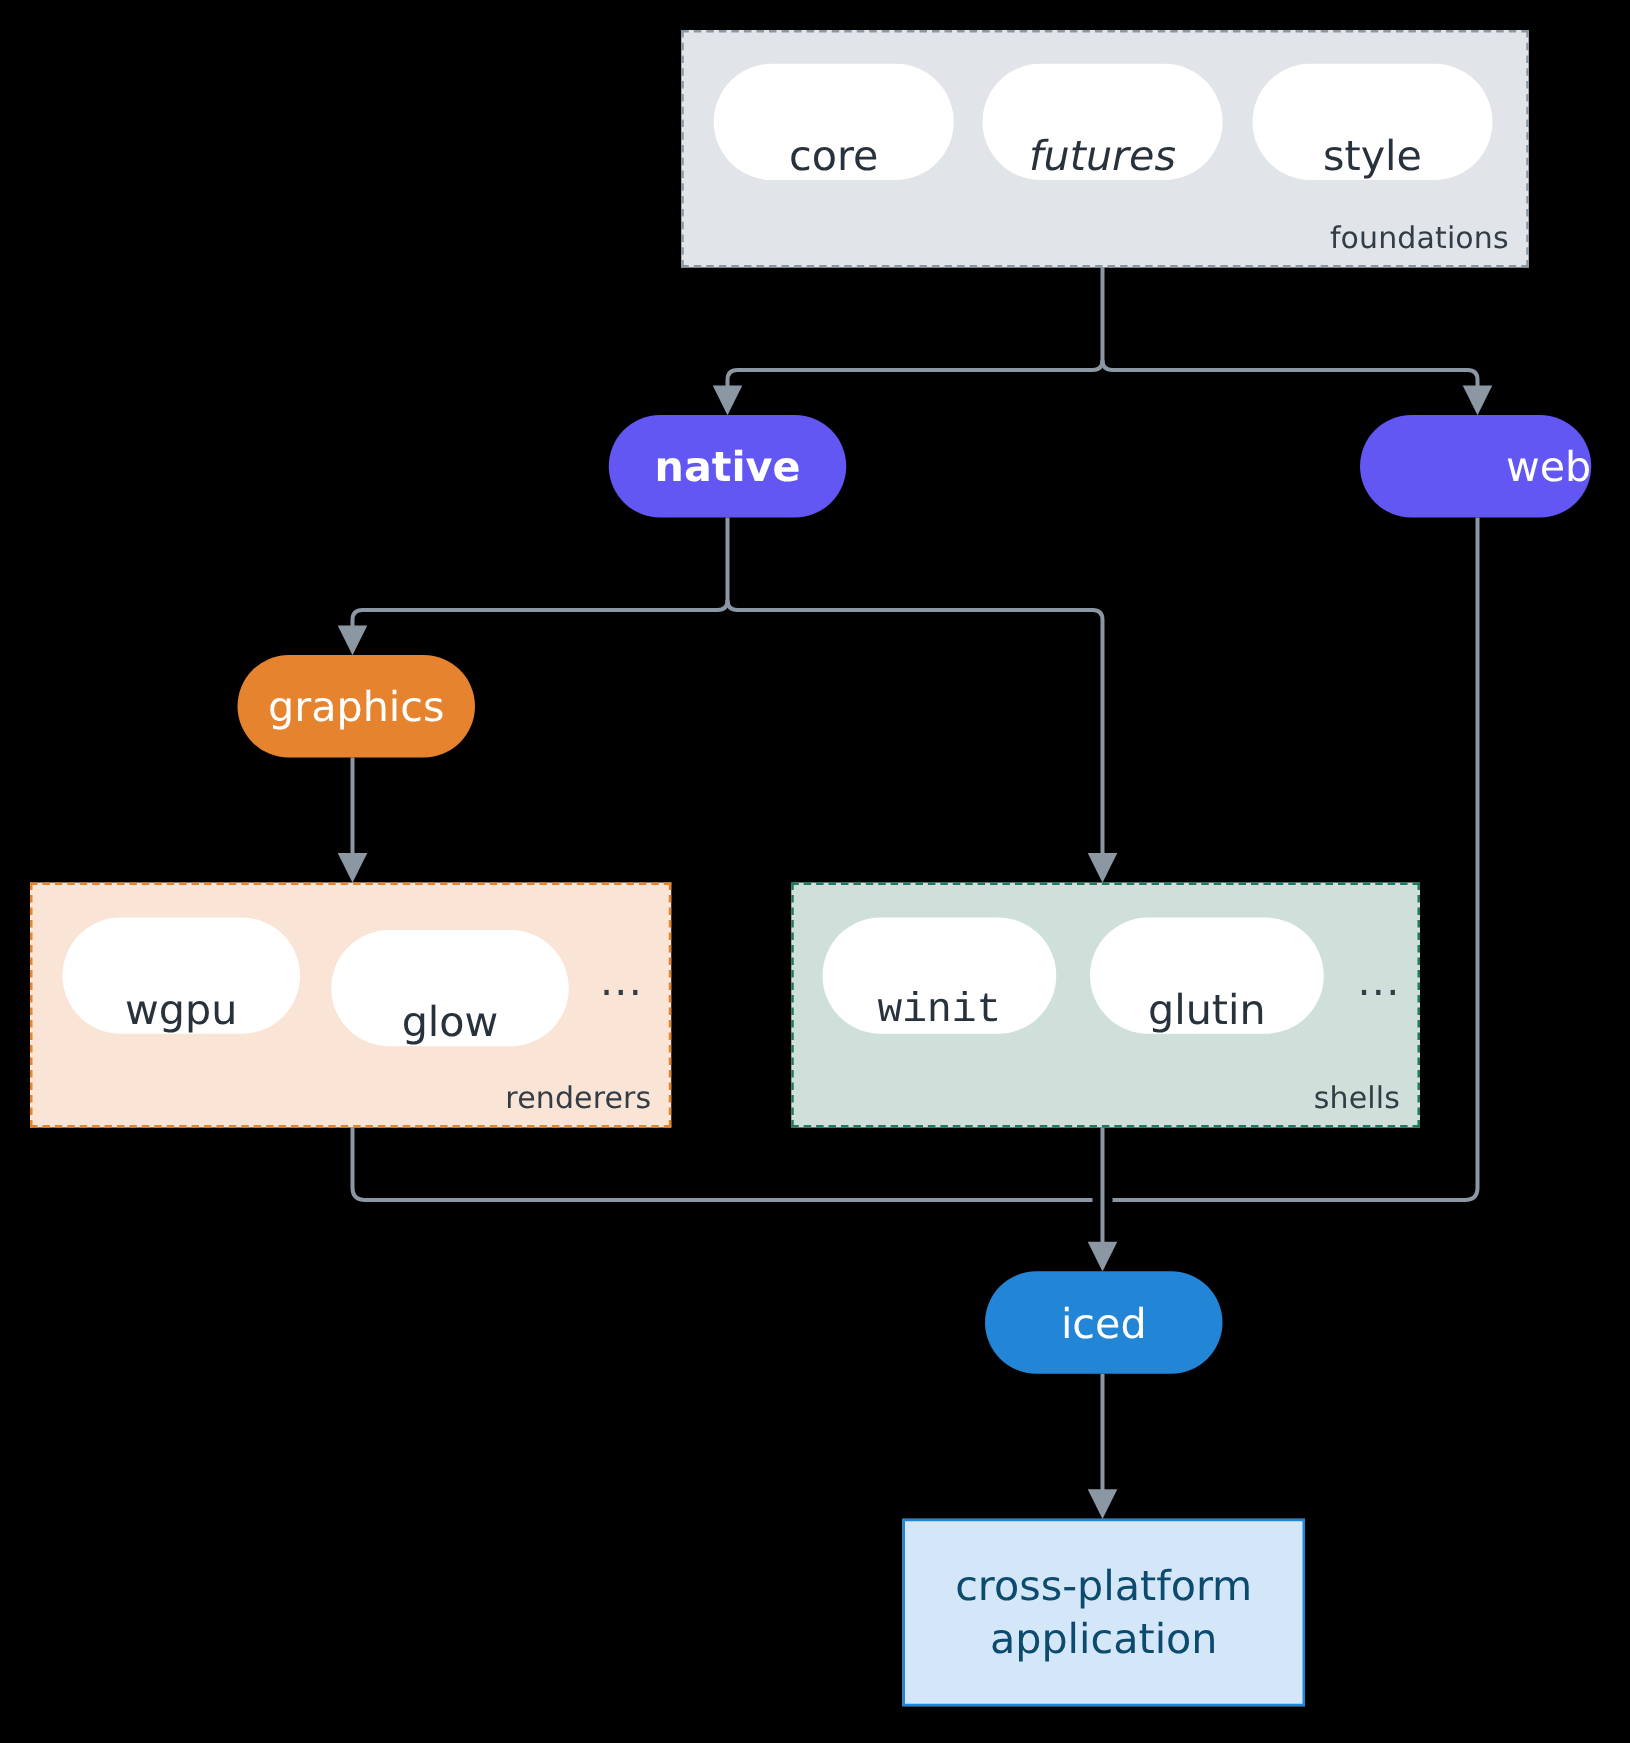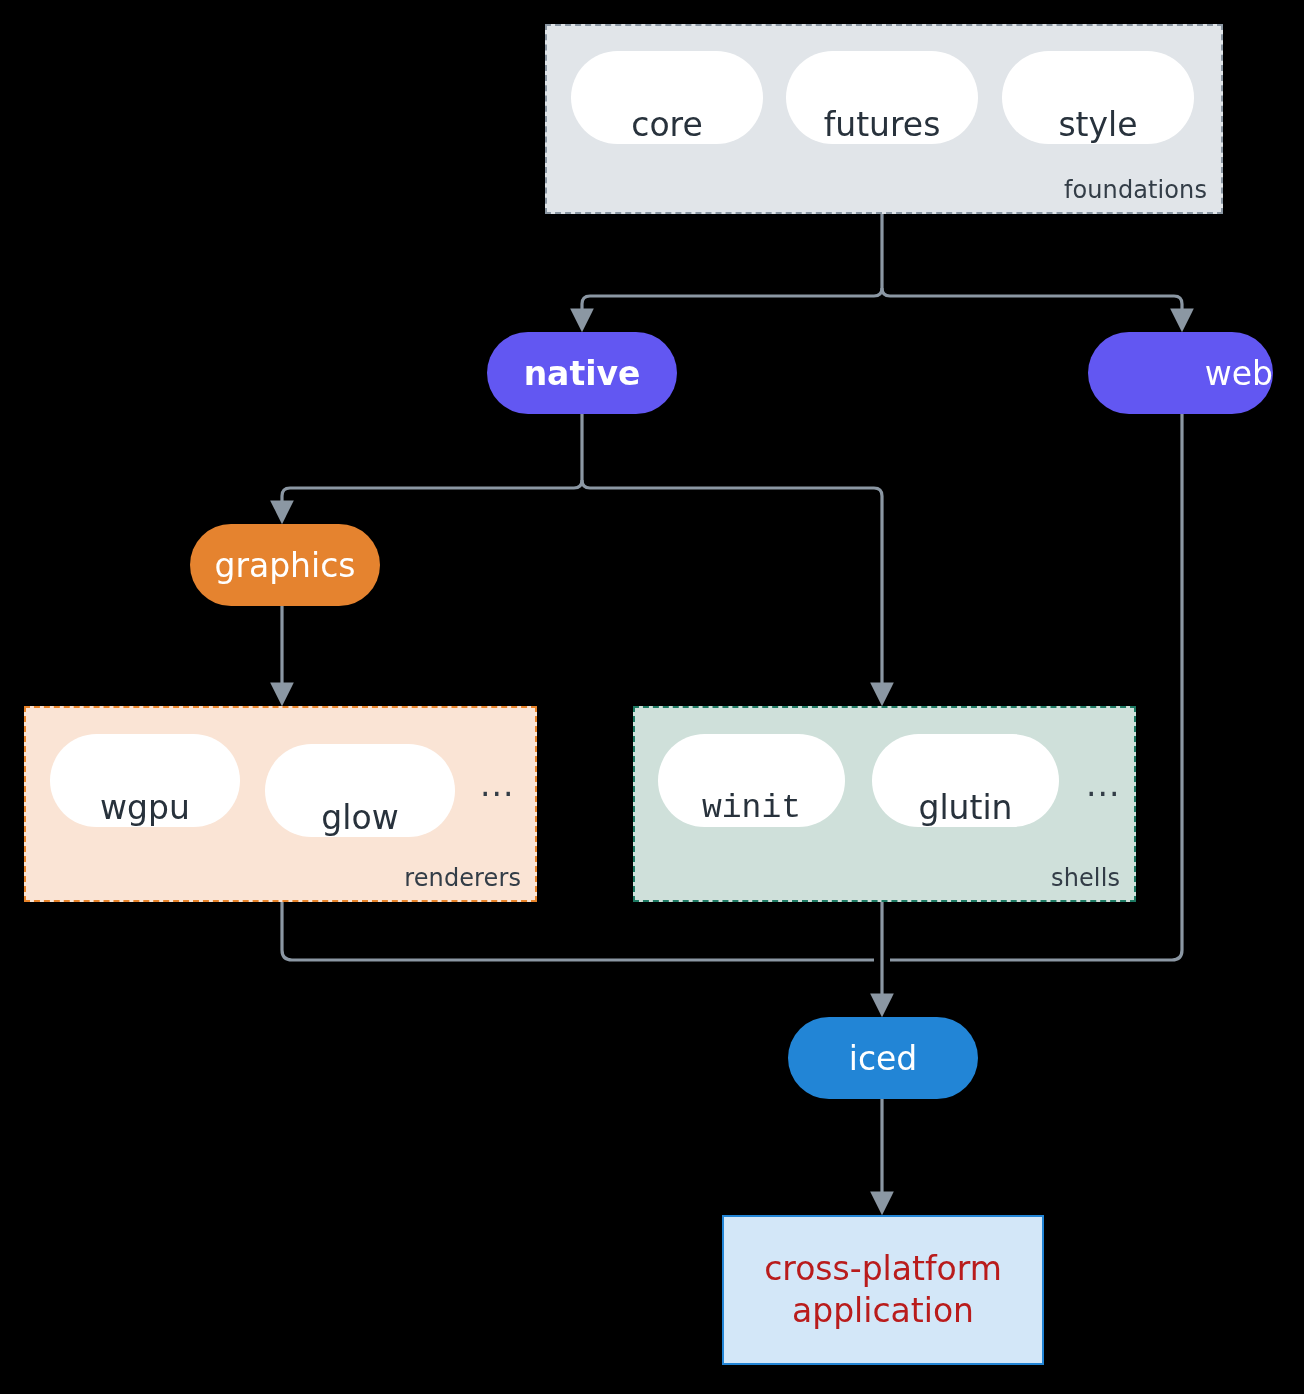--- a/index.html
+++ b/index.html
@@ -80,21 +80,21 @@
   .ellipsis-mark {
     position: absolute;
     font-size: 33px;
     color: #333d47;
     letter-spacing: 1px;
     line-height: 1;
   }
 
   
   #leaf-core    { left: 571px; top: 51px; width: 192px; height: 93px; }
-  #leaf-futures { left: 786px; top: 51px; width: 192px; height: 93px; }
+  #leaf-futures { left: 786px; top: 51px; width: 192px; height: 93px; font-style: italic; }
   #leaf-style   { left: 1002px; top: 51px; width: 192px; height: 93px; }
   
   #leaf-wgpu { left: 50px;  top: 734px; width: 190px; height: 93px; }
   #leaf-glow { left: 265px; top: 744px; width: 190px; height: 93px; }
   #ellipsis-renderers { left: 480px; top: 768px; }
   
   #leaf-winit  { left: 658px; top: 734px; width: 187px; height: 93px; font-family: Liberation Mono, monospace; }
   #leaf-glutin { left: 872px; top: 734px; width: 187px; height: 93px; }
   #ellipsis-shells { left: 1086px; top: 768px; }
 
@@ -137,21 +137,21 @@
     position: absolute;
     left: 722px; top: 1215px;
     width: 322px; height: 150px;
     background: #d3e7f8;
     border: 2px solid #2285d6;
     box-sizing: border-box;
     display: flex;
     flex-direction: column;
     justify-content: center;
     font-size: 33px;
-    color: #b91c1c;
+    color: #0c4a6e;
     line-height: 1.28;
     text-align: center;
   }
 </style>
 </head>
 <body>
 
 <div id="diagram-root">
 
   <svg id="edge-layer" viewBox="0 0 1304 1394" width="1304" height="1394">

